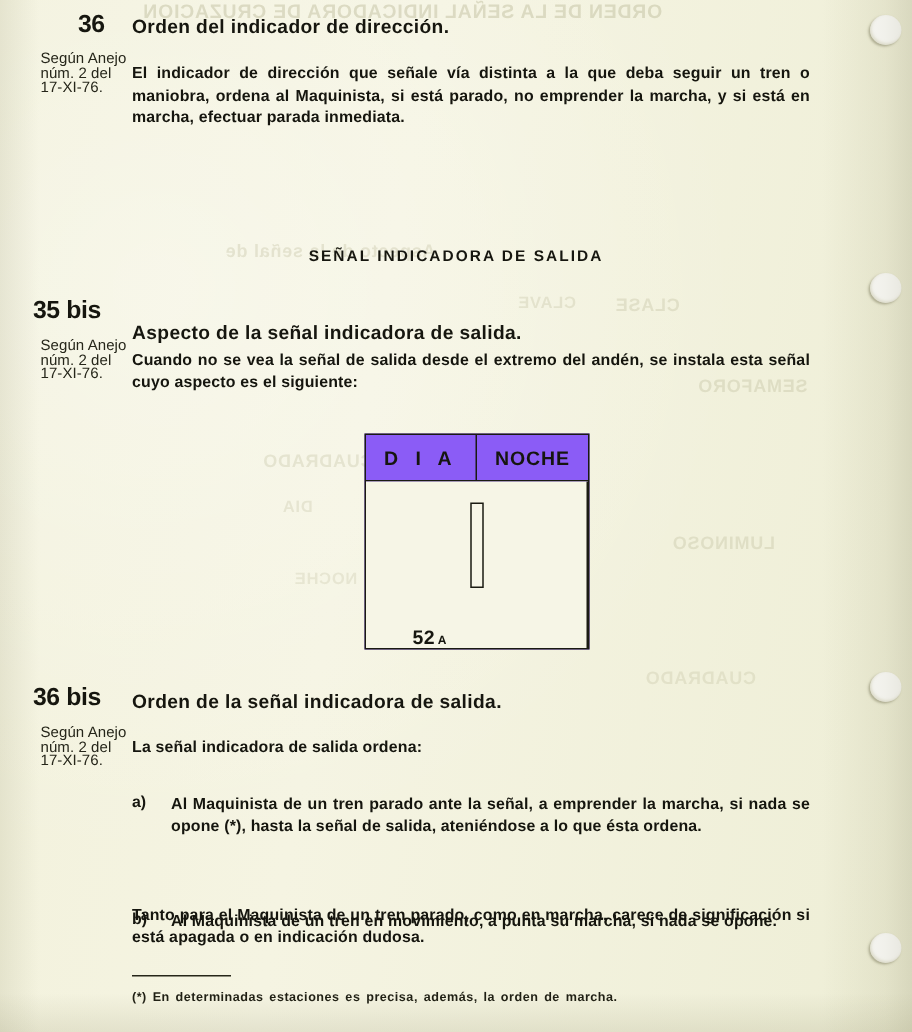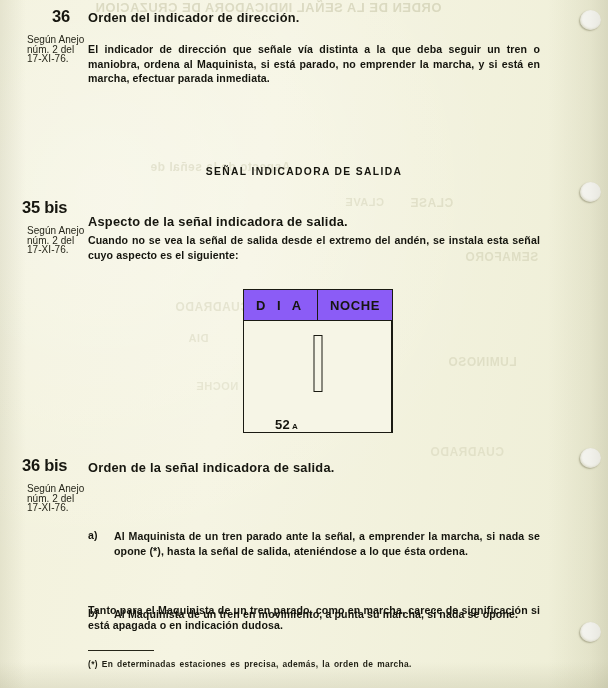--- a/index.html
+++ b/index.html
@@ -225,20 +225,21 @@
     <span class="secnum bis">bis</span>
   </div>
   <div class="row sectitle" style="left:88px;top:460px;">Orden de la señal indicadora de salida.</div>
 
   <div class="row marginnote" style="left:27px;top:484px;">
     <div>Según Anejo</div>
     <div>núm. 2 del</div>
     <div>17-XI-76.</div>
   </div>
 
+  <div class="row para" style="left:88px;top:491px;width:452px;">La señal indicadora de salida ordena:</div>
 
   <div class="row listitem" style="left:88px;top:529px;width:452px;">
     <span class="listmark">a)</span>
     <div class="listbody para">Al Maquinista de un tren parado ante la señal, a emprender la marcha, si nada se opone (*), hasta la señal de salida, ateniéndose a lo que ésta ordena.</div>
   </div>
 
   <div class="row listitem" style="left:88px;top:578px;width:452px;">
     <span class="listmark">b)</span>
     <div class="listbody para">Al Maquinista de un tren en movimiento, a punta su marcha, si nada se opone.</div>
   </div>

